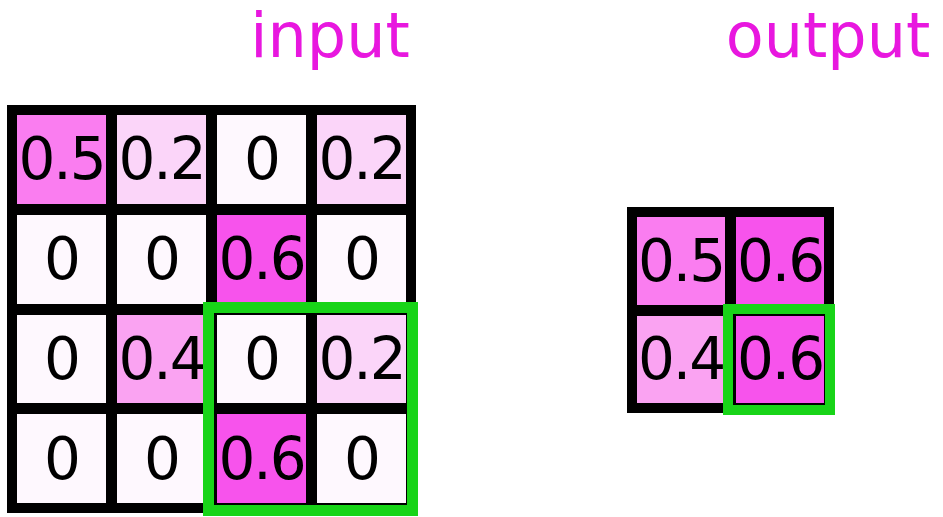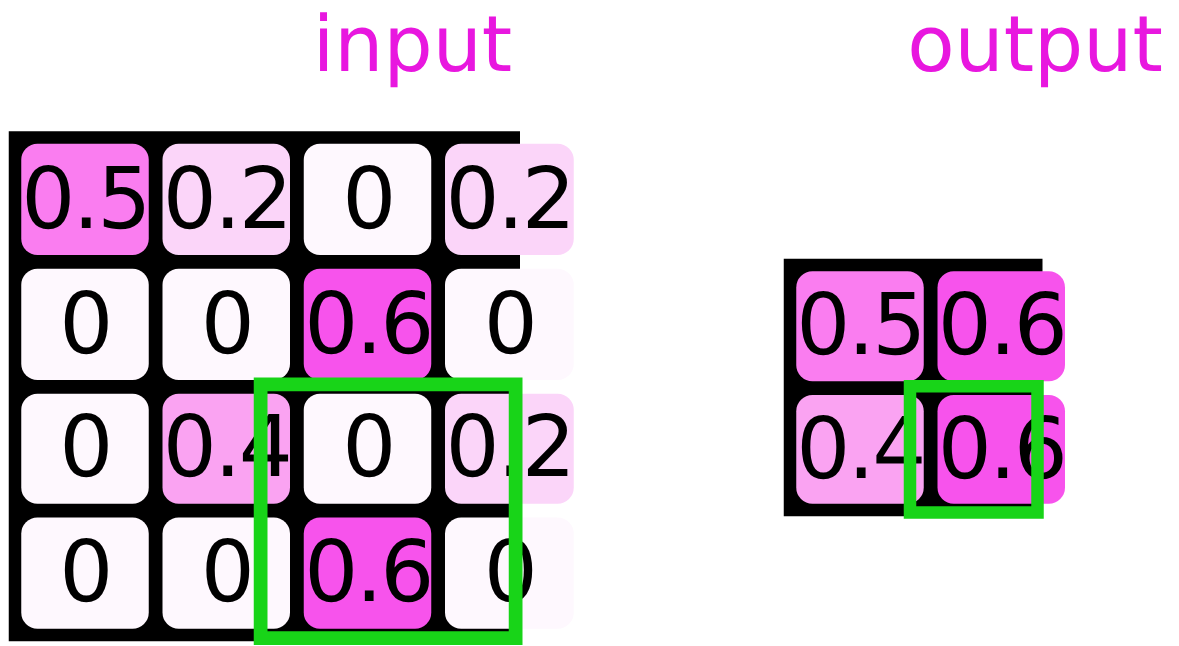--- a/index.html
+++ b/index.html
@@ -40,25 +40,24 @@
   #output-grid {
     left: 627px; top: 207px;
     width: 207px; height: 206px;
     grid-template-columns: repeat(2, 1fr);
     grid-template-rows: repeat(2, 1fr);
   }
   .cell {
     display: flex;
     align-items: center;
     justify-content: center;
-    font-size: 68px;
+    font-size: 58px;
     letter-spacing: -2px;
     color: var(--number-color, #000);
     white-space: nowrap;
-    border-radius: 13px;
   }
   .highlight-box {
     position: absolute;
     box-sizing: border-box;
     background: transparent;
     pointer-events: none;
   }
   #input-highlight {
     left: 203px; top: 302px;
     width: 215px; height: 214px;

